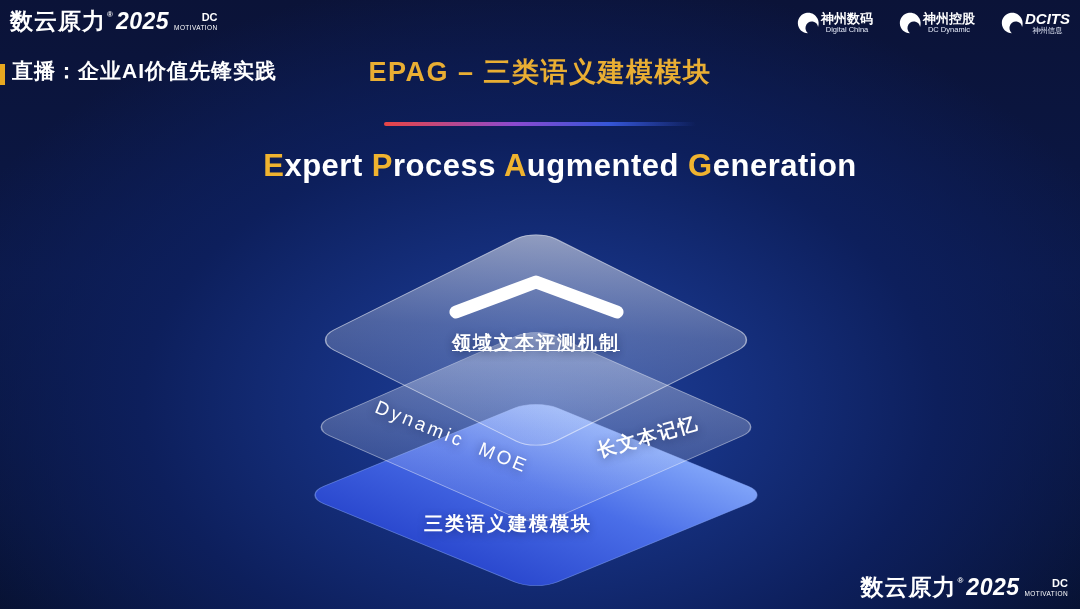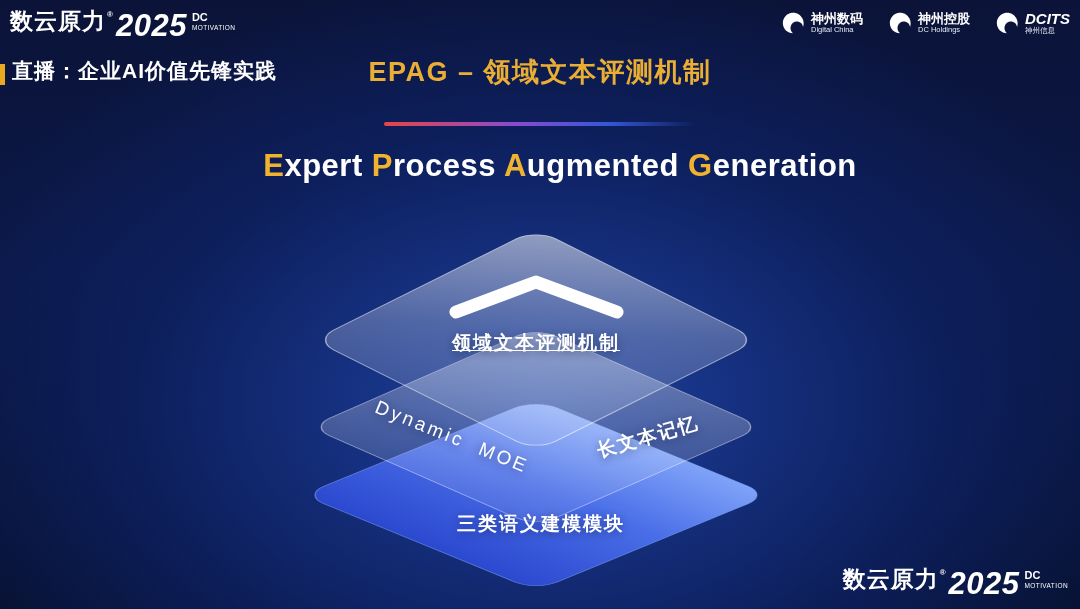--- a/index.html
+++ b/index.html
@@ -11,41 +11,41 @@
       radial-gradient(ellipse 640px 430px at 50% 66%, #1f419c 0%, #163181 30%, #0d1f5c 62%, rgba(8,16,54,0) 100%),
       linear-gradient(180deg, #0b1338 0%, #0b1847 45%, #071130 100%);
   }
 
   
   .brand { display:flex; align-items:flex-start; color:#fff; font-weight:700; line-height:1; }
   .brand-top { position:absolute; left:10px; top:10px; }
   .brand-bottom { position:absolute; right:12px; bottom:10px; }
   .brand-cjk { font-size:23px; letter-spacing:1px; }
   .brand-reg { font-size:8px; margin:1px 1px 0 1px; }
-  .brand-year { font-size:31px; font-style:italic; margin-left:2px; letter-spacing:0.5px; }
-  .brand-dc-stack { display:flex; flex-direction:column; margin-left:5px; margin-top:2px; gap:2px; }
+  .brand-year { font-size:23px; font-style:italic; margin-left:2px; letter-spacing:0.5px; }
+  .brand-dc-stack { display:flex; flex-direction:column; margin-left:5px; margin-top:2px; gap:2px;align-items:flex-end; }
   .brand-dc { font-size:11px; }
   .brand-motivation { font-size:6.5px; letter-spacing:0.4px; font-weight:400; }
 
   
   .live-label { position:absolute; left:0; top:57px; display:flex; align-items:flex-end; }
   .gold-bar { width:5px; height:21px; background:#e8a820; margin-right:7px; }
   .live-text { color:#fff; font-size:21px; font-weight:700; letter-spacing:1px; }
 
   
   .slide-title { position:absolute; left:50%; top:54px; transform:translateX(-50%);
     margin:0; color:#e9ae33; font-size:27px; font-weight:700; letter-spacing:1.5px; white-space:nowrap; }
 
   
   .partner-logos { position:absolute; right:10px; top:10px; display:flex; gap:24px; align-items:center; }
-  .partner-logo { display:flex; align-items:center; gap:5px; }
+  .partner-logo { display:flex; align-items:center; }
   .logo-swirl svg { width:26px; height:26px; display:block; }
   .logo-text { display:flex; flex-direction:column; gap:1px; }
   .logo-name { color:#fff; font-size:13px; font-weight:700; line-height:1.05; }
-  .logo-sub { color:#e6ebf9; font-size:7.5px; font-weight:400; line-height:1.05; }
+  .logo-sub { color:#e6ebf9; font-size:7.5px; font-weight:400; line-height:1.05;text-align:center; }
   .logo-dcits .logo-name { font-style:italic; font-size:15px; }
 
   
   .divider { position:absolute; left:50%; top:122px; transform:translateX(-50%);
     width:312px; height:4px; border-radius:2px;
     background:linear-gradient(90deg, #e84545 0%, #8a4ad0 42%, #3556d8 72%, rgba(30,60,160,0) 100%); }
   .main-title { position:absolute; left:0; top:148px; width:100%; margin:0;
     text-align:center; color:#fff; font-size:31px; font-weight:600; letter-spacing:0.5px;padding-left:20px; }
   .main-title span { white-space:pre; }
   .main-title .gold { color:#f0b32f; }
@@ -53,21 +53,21 @@
   
   .stack-svg { position:absolute; left:0; top:0; }
 
   
   .layer-label { position:absolute; color:#fff; font-weight:700; font-size:19px;
     letter-spacing:2px; white-space:pre; text-shadow:0 2px 8px rgba(10,20,60,0.45); }
   .top-label    { left:536px; top:330px; transform:translateX(-50%);text-decoration:underline; }
   .dyn-label    { left:452px; top:437px; transform:translate(-50%,-50%) rotate(22deg);
                   font-weight:500; letter-spacing:3px; }
   .mem-label    { left:648px; top:437px; transform:translate(-50%,-50%) rotate(-16deg); }
-  .bottom-label { left:541px; top:511px; transform:translateX(-50%); }
+  .bottom-label { left:508px; top:511px; transform:translateX(-50%); }
 </style>
 </head>
 <body>
 
 <div class="slide">
 
   <svg class="stack-svg" width="1080" height="609" viewBox="0 0 1080 609">
     <defs>
       <linearGradient id="gBlue" x1="0" y1="0" x2="0" y2="1">
         <stop offset="0" stop-color="#7fa3f8"></stop>
@@ -107,21 +107,21 @@
       <span class="brand-dc">DC</span>
       <span class="brand-motivation">MOTIVATION</span>
     </span>
   </div>
 
   <div class="live-label">
     <span class="gold-bar"></span>
     <span class="live-text">直播：企业AI价值先锋实践</span>
   </div>
 
-  <h1 class="slide-title">EPAG – 领域文本评测机制</h1>
+  <h1 class="slide-title">EPAG – 三类语义建模模块</h1>
 
   <div class="partner-logos">
     <div class="partner-logo">
       <span class="logo-swirl">
         <svg viewBox="0 0 32 32">
             <path fill="#fff" d="M27.5 10.2 C25 5.4 19.8 2.6 14.6 3.4 C8 4.4 3.2 10 3.5 16.6 C3.8 23.4 9.2 28.6 15.9 28.6 C13.4 26.3 12.3 23 13.2 19.9 C14.3 16.1 18 13.7 21.9 14.3 C25.4 14.8 28 17.6 28.4 21 C29.6 17.4 29.3 13.5 27.5 10.2 Z"></path>
           </svg>
       </span>
       <span class="logo-text">
         <span class="logo-name">神州数码</span>
@@ -129,21 +129,21 @@
       </span>
     </div>
     <div class="partner-logo">
       <span class="logo-swirl">
         <svg viewBox="0 0 32 32">
             <path fill="#fff" d="M27.5 10.2 C25 5.4 19.8 2.6 14.6 3.4 C8 4.4 3.2 10 3.5 16.6 C3.8 23.4 9.2 28.6 15.9 28.6 C13.4 26.3 12.3 23 13.2 19.9 C14.3 16.1 18 13.7 21.9 14.3 C25.4 14.8 28 17.6 28.4 21 C29.6 17.4 29.3 13.5 27.5 10.2 Z"></path>
           </svg>
       </span>
       <span class="logo-text">
         <span class="logo-name">神州控股</span>
-        <span class="logo-sub">DC Holdings</span>
+        <span class="logo-sub">DC Dynamic</span>
       </span>
     </div>
     <div class="partner-logo logo-dcits">
       <span class="logo-swirl">
         <svg viewBox="0 0 32 32">
             <path fill="#fff" d="M27.5 10.2 C25 5.4 19.8 2.6 14.6 3.4 C8 4.4 3.2 10 3.5 16.6 C3.8 23.4 9.2 28.6 15.9 28.6 C13.4 26.3 12.3 23 13.2 19.9 C14.3 16.1 18 13.7 21.9 14.3 C25.4 14.8 28 17.6 28.4 21 C29.6 17.4 29.3 13.5 27.5 10.2 Z"></path>
           </svg>
       </span>
       <span class="logo-text">
         <span class="logo-name">DCITS</span>

